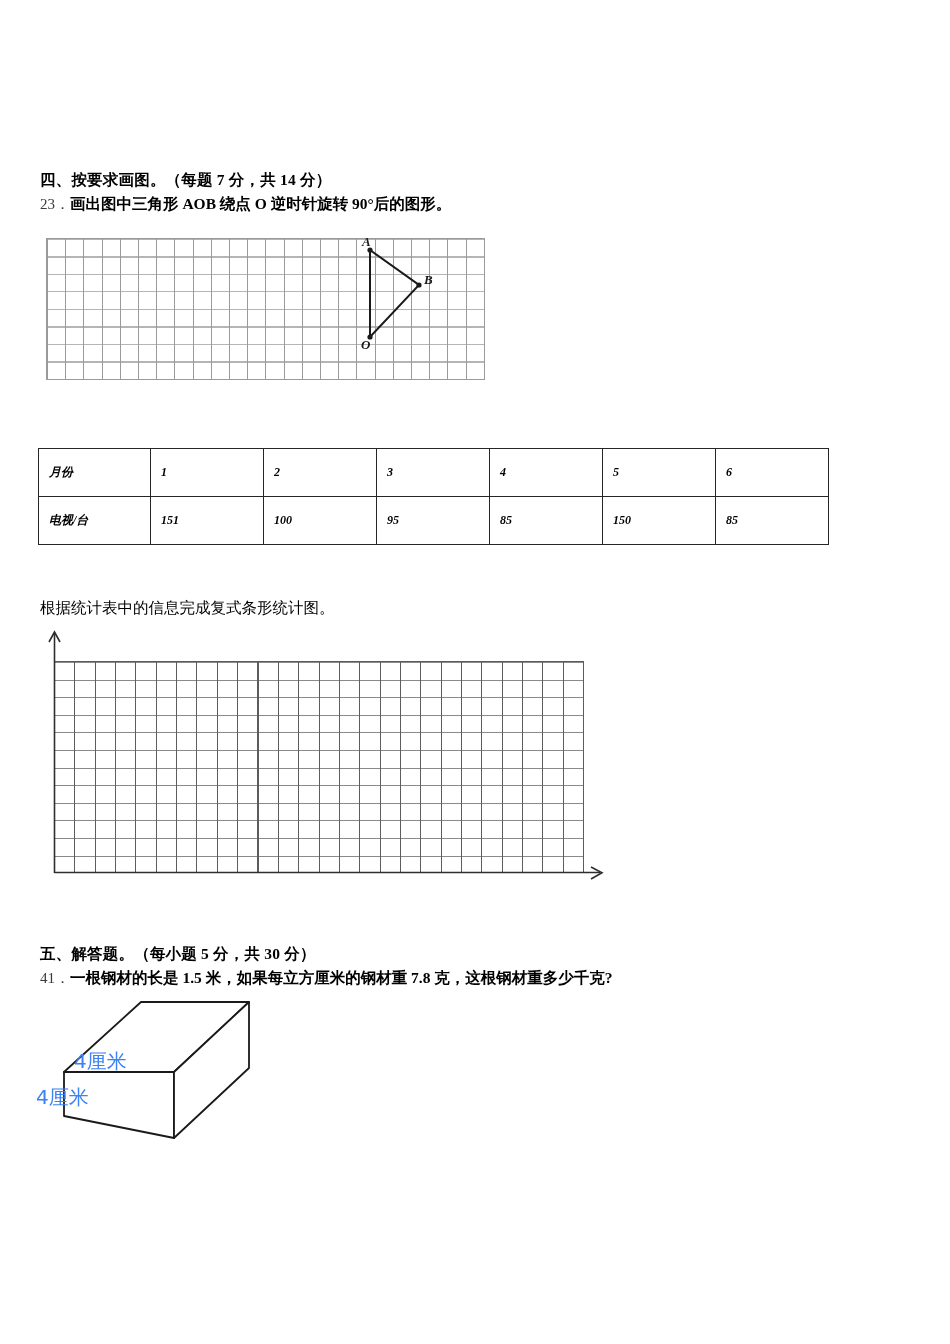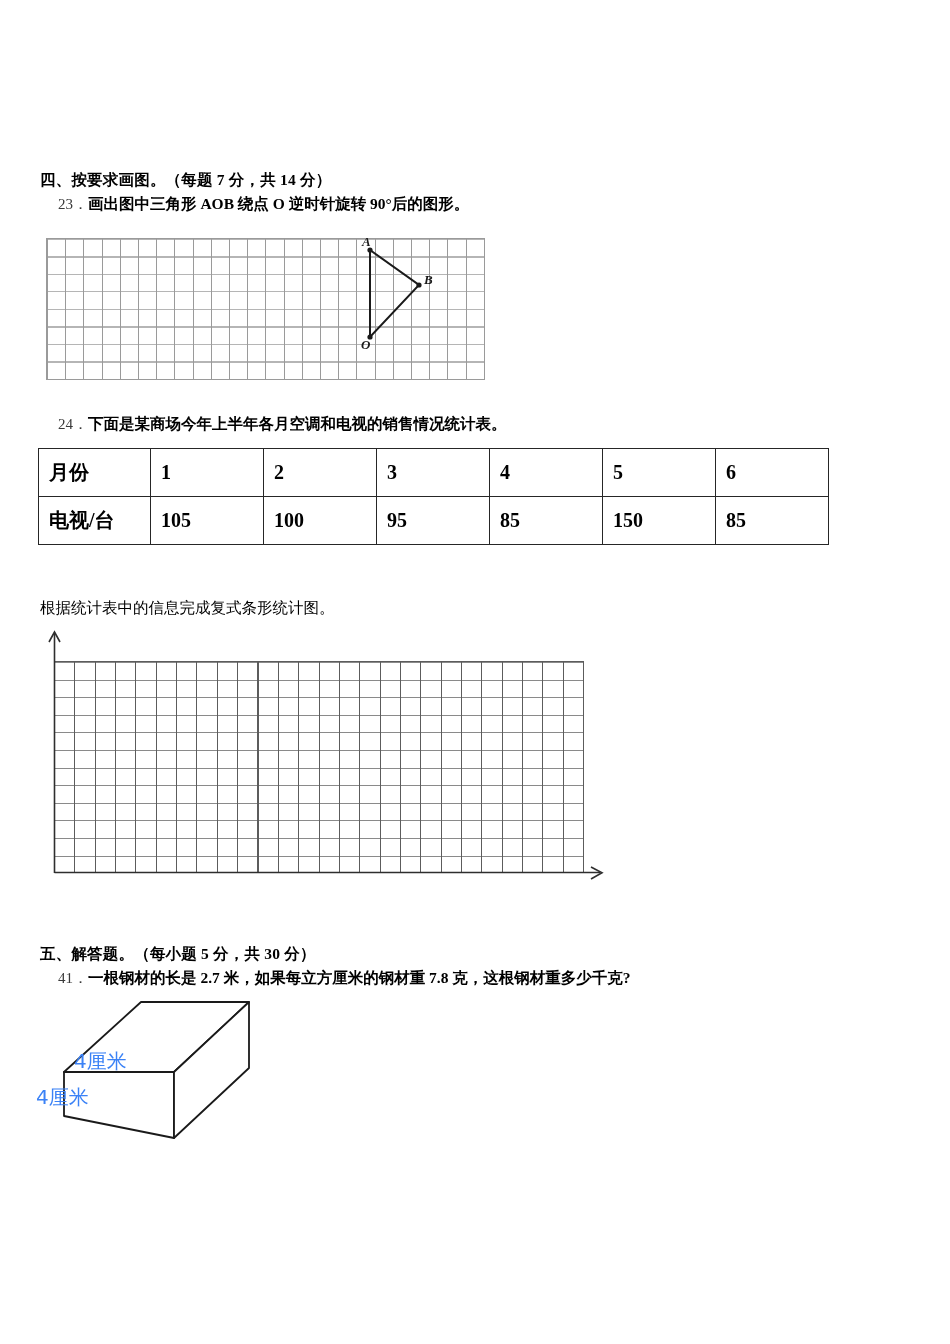--- a/index.html
+++ b/index.html
@@ -29,21 +29,20 @@
     font-weight: bold;
     font-size: 15.5px;
     letter-spacing: 0.2px;
     white-space: nowrap;
   }
   .q-line {
     position: absolute;
     font-weight: bold;
     font-size: 15.5px;
     white-space: nowrap;
-    margin-left: 18px;
   }
   .q-num {
     font-family: "Liberation Serif", "DejaVu Serif", serif;
     font-weight: normal;
     font-size: 15px;
     color: #3a3a3a;
   }
   .plain-line {
     position: absolute;
     font-size: 15.5px;
@@ -78,21 +77,22 @@
     font-weight: bold;
     font-size: 14.5px;
   }
   #sales-table td, #sales-table th {
     border: 1px solid #262626;
     height: 47px;
     padding: 0 0 0 10px;
     text-align: left;
     vertical-align: middle;
     font-weight: bold;
-    font-size: 20px;
+    font-size: 12px;
+    font-style: italic;
   }
   #sales-table col.c-label { width: 112px; }
   #sales-table col.c-month { width: 113px; }
 
   
   #chart-area {
     position: absolute;
     left: 40px;
     top: 626px;
     width: 580px;
@@ -173,23 +173,20 @@
     <polygon points="370,250 419,285 370,337" fill="none" stroke="#1a1a1a" stroke-width="2"></polygon>
     <circle cx="370" cy="250" r="2.6" fill="#1a1a1a"></circle>
     <circle cx="370" cy="337" r="2.6" fill="#1a1a1a"></circle>
     <circle cx="419" cy="285" r="2.6" fill="#1a1a1a"></circle>
   </svg>
 
   <div class="vertex" style="left:362px; top:234px;">A</div>
   <div class="vertex" style="left:361px; top:337px;">O</div>
   <div class="vertex" style="left:424px; top:272px;">B</div>
 
-  <div class="q-line" style="left:40px; top:414px;">
-    <span class="q-num">24．</span><span>下面是某商场今年上半年各月空调和电视的销售情况统计表。</span>
-  </div>
 
   <table id="sales-table">
     <colgroup>
       <col class="c-label">
         <col class="c-month">
         <col class="c-month">
         <col class="c-month">
       <col class="c-month">
         <col class="c-month">
         <col class="c-month">
@@ -199,21 +196,21 @@
         <td>月份</td>
         <td>1</td>
         <td>2</td>
         <td>3</td>
         <td>4</td>
         <td>5</td>
         <td>6</td>
       </tr>
       <tr>
         <td>电视/台</td>
-        <td>105</td>
+        <td>151</td>
         <td>100</td>
         <td>95</td>
         <td>85</td>
         <td>150</td>
         <td>85</td>
       </tr>
     </tbody>
   </table>
 
   <div class="plain-line" style="left:40px; top:598px;">根据统计表中的信息完成复式条形统计图。</div>
@@ -226,21 +223,21 @@
       <polyline points="9,16 14.5,6 20,16" fill="none" stroke="#2e2e2e" stroke-width="1.6"></polyline>
 
       <line x1="14.5" y1="246.5" x2="560" y2="246.5" stroke="#2e2e2e" stroke-width="1.6"></line>
       <polyline points="551,241 562,246.8 551,253" fill="none" stroke="#2e2e2e" stroke-width="1.6"></polyline>
     </svg>
   </div>
 
   <div class="section-head" style="left:40px; top:944px;">五、解答题。（每小题 5 分，共 30 分）</div>
 
   <div class="q-line" style="left:40px; top:968px;">
-    <span class="q-num">41．</span><span>一根钢材的长是 2.7 米，如果每立方厘米的钢材重 7.8 克，这根钢材重多少千克?</span>
+    <span class="q-num">41．</span><span>一根钢材的长是 1.5 米，如果每立方厘米的钢材重 7.8 克，这根钢材重多少千克?</span>
   </div>
 
   <div id="prism-fig">
     <svg id="prism-svg" viewBox="0 0 290 165">
 
       <polygon points="30,82 107,12 215,12 140,82" fill="#ffffff" stroke="#1a1a1a" stroke-width="1.8" stroke-linejoin="round"></polygon>
 
       <polygon points="30,82 140,82 140,148 30,126" fill="#ffffff" stroke="#1a1a1a" stroke-width="1.8" stroke-linejoin="round"></polygon>
 
       <polygon points="140,82 215,12 215,78 140,148" fill="#ffffff" stroke="#1a1a1a" stroke-width="1.8" stroke-linejoin="round"></polygon>

